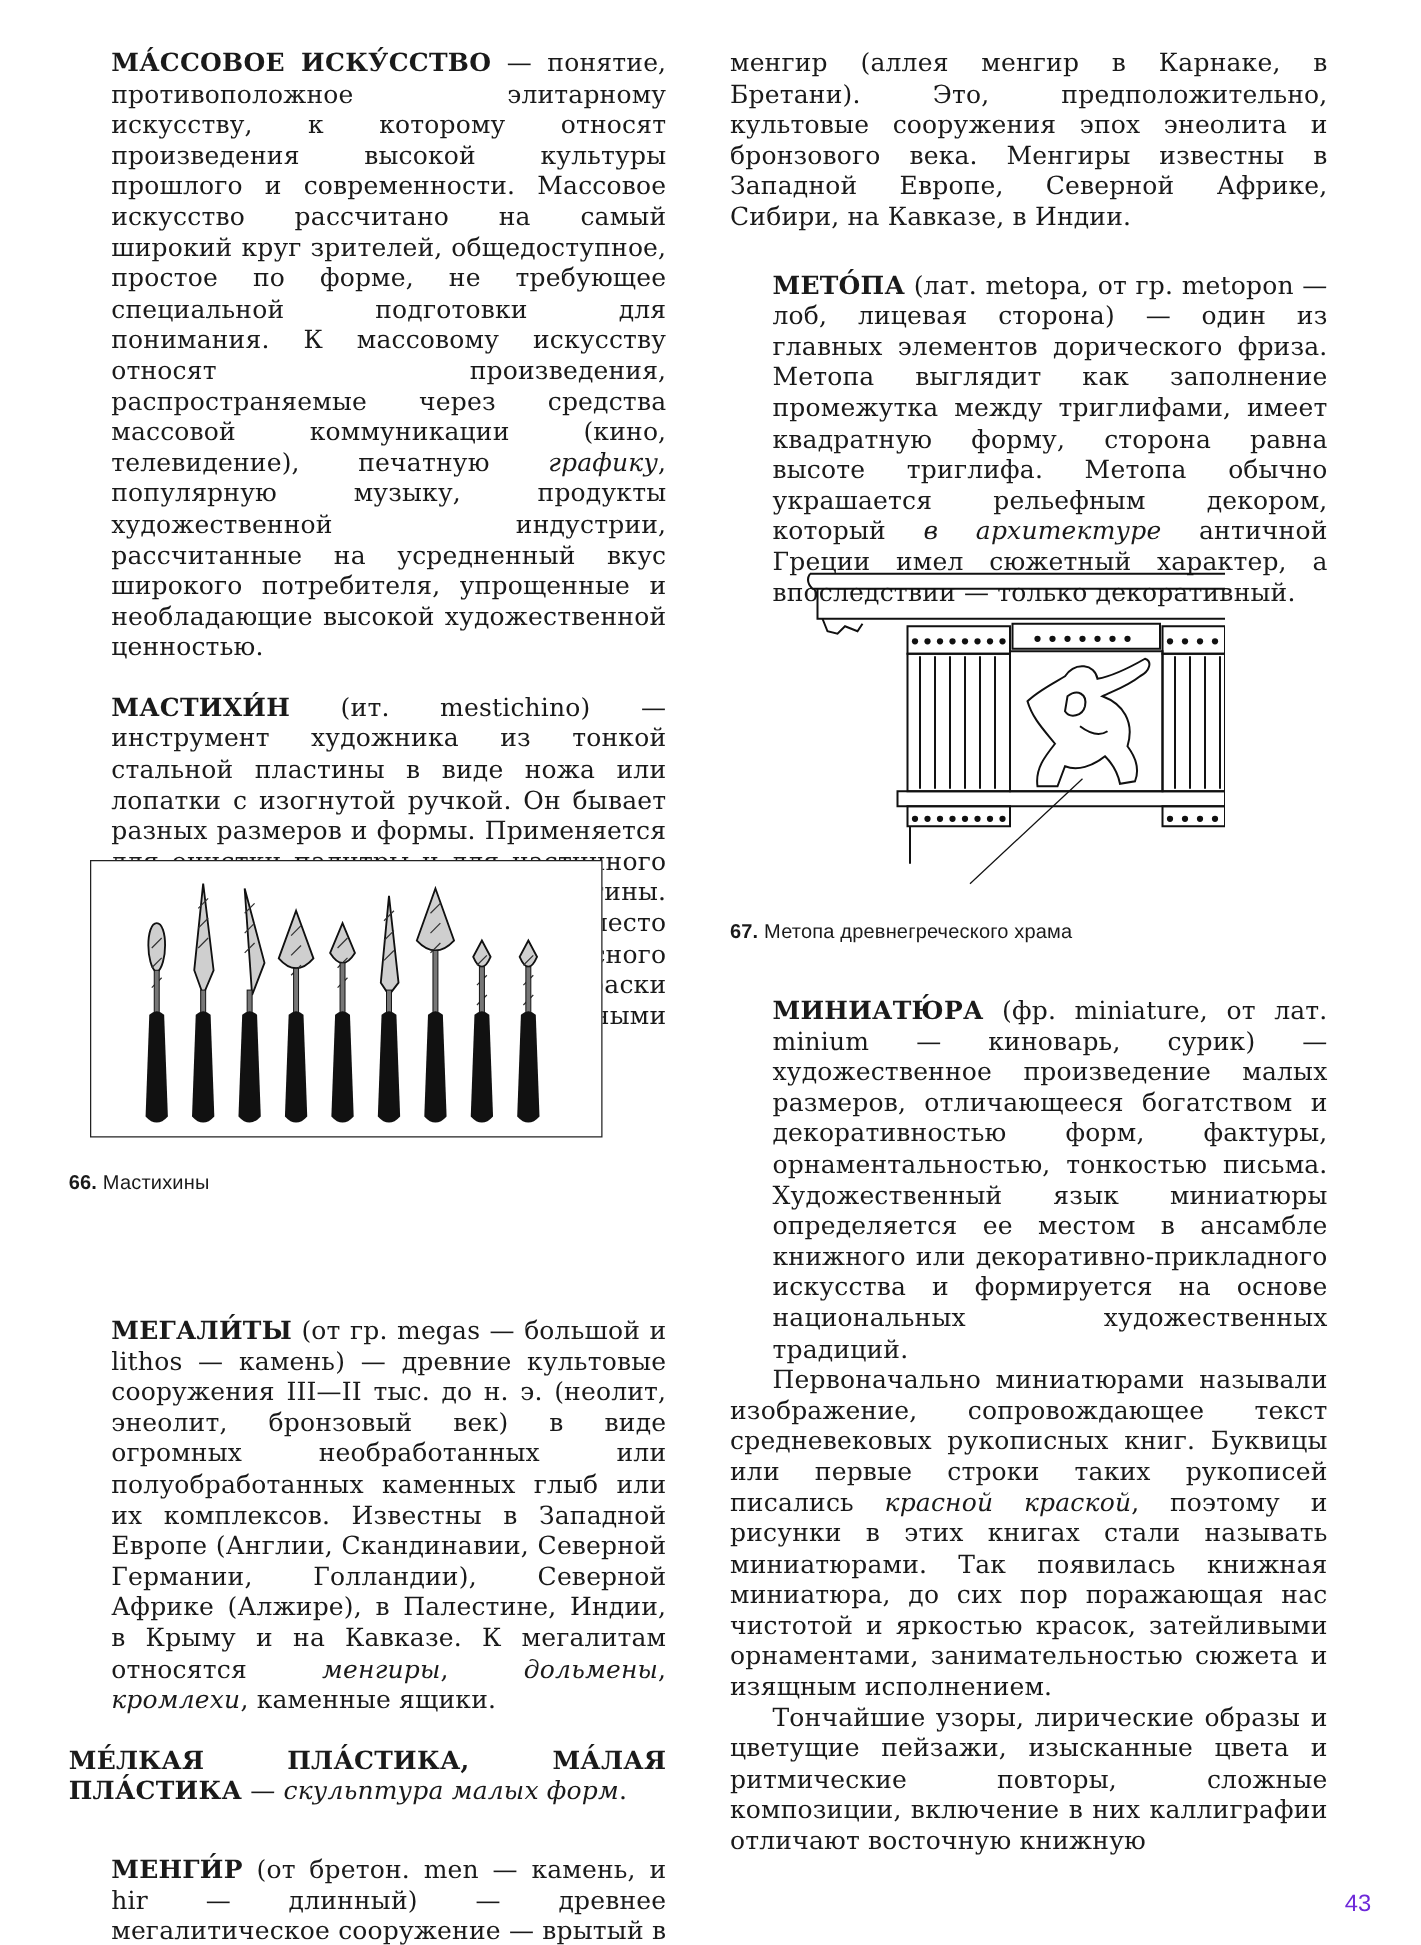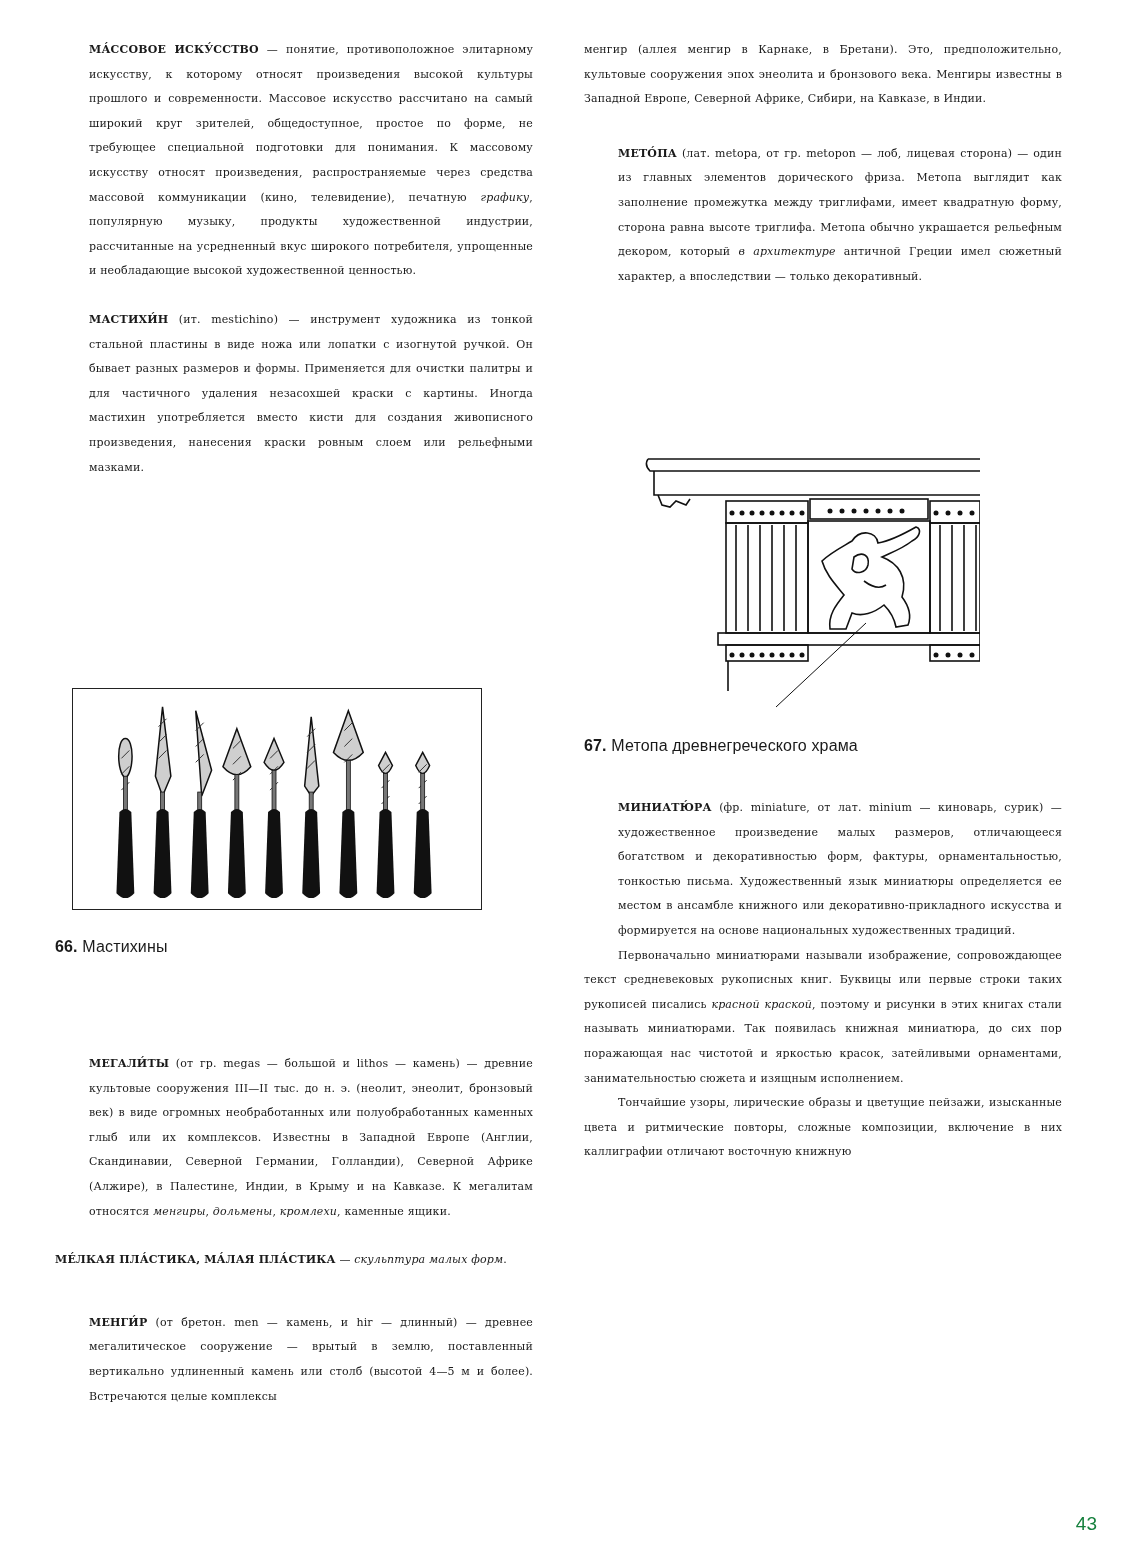--- a/index.html
+++ b/index.html
@@ -5,21 +5,21 @@
   html, body { margin: 0; padding: 0; background: #ffffff; }
   body {
     width: 1137px; height: 1556px; position: relative; overflow: hidden;
     font-family: "DejaVu Serif", "Liberation Serif", serif;
     color: #1a1a1a;
   }
   .col { position: absolute; top: 38px; width: 478px; }
   .col-left { left: 55px; }
   .col-right { left: 584px; }
   p {
-    margin: 0; font-size: 11px; line-height: 24.6px;
+    margin: 0; font-size: 20px; line-height: 24.6px;
     text-align: justify; letter-spacing: 0.15px;
   }
   p.indent { text-indent: 34px; }
   .entry { margin-bottom: 24px; }
   .term { font-weight: bold; font-family: "DejaVu Serif", serif; letter-spacing: 0.2px; }
   .lead { padding-left: 34px; }
   em { font-style: italic; }
   .bi { font-weight: bold; font-style: italic; }
   .caption { font-family: "Liberation Sans", sans-serif; font-size: 16px; margin: 0; }
   .caption b { font-weight: bold; }
@@ -27,21 +27,21 @@
     position: absolute; left: 72px; top: 688px; width: 410px; height: 222px;
     border: 1.5px solid #222; box-sizing: border-box; background: #fff;
   }
   .fig66 svg { width: 100%; height: 100%; }
   .cap66 { position: absolute; left: 55px; top: 935px; }
   .fig67 { position: absolute; left: 640px; top: 445px; width: 340px; height: 270px; }
   .fig67 svg { width: 100%; height: 100%; }
   .cap67 { position: absolute; left: 584px; top: 734px; }
   .pageno {
     position: absolute; right: 40px; top: 1513px;
-    font-family: "Liberation Sans", sans-serif; font-size: 19px; color: #15803d;
+    font-family: "Liberation Sans", sans-serif; font-size: 19px; color: #6d28d9;
   }
 </style>
 </head>
 <body>
 
 <div class="col col-left">
   <div class="entry">
     <p class="lead"><span class="term">МА́ССОВОЕ ИСКУ́ССТВО</span><span> — понятие, противоположное элитарному искусству, к которому относят произведения высокой культуры прошлого и современности. Массовое искусство рассчитано на самый широкий круг зрителей, общедоступное, простое по форме, не требующее специальной подготовки для понимания. К массовому искусству относят произведения, распространяемые через средства массовой коммуникации (кино, телевидение), печатную </span><em>графику</em><span>, популярную музыку, продукты художественной индустрии, рассчитанные на усредненный вкус широкого потребителя, упрощенные и необладающие высокой художественной ценностью.</span></p>
   </div>
   <div class="entry" style="">

